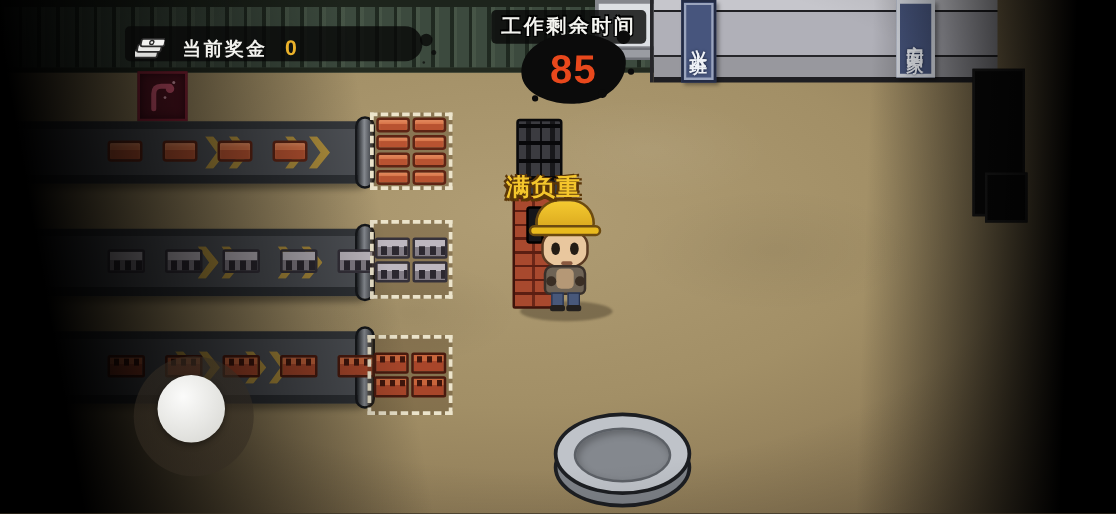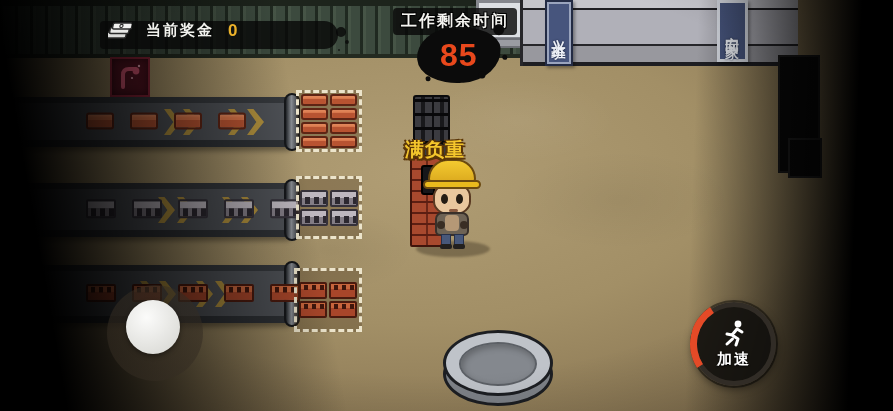--- a/index.html
+++ b/index.html
@@ -122,21 +122,21 @@
   .vignette { position:absolute; inset:0; pointer-events:none; z-index:4;
     background:
       linear-gradient(80deg, #000 7%, rgba(0,0,0,0) 36%),
       linear-gradient(272deg, #000 5%, rgba(0,0,0,0) 23%),
       radial-gradient(ellipse at 48% 42%, rgba(0,0,0,0) 60%, rgba(0,0,0,.28) 100%);
   }
   
   .hud { z-index:5; }
   .bonus-bar { position:absolute; left:100px; top:21px; height:28px; width:238px; z-index:5;
     background:rgba(8,8,8,.8); border-radius:4px 14px 14px 4px;
-    display:flex; align-items:flex-start; gap:14px; padding:0 14px 0 8px; }
+    display:flex; align-items:flex-end; gap:14px; padding:0 14px 0 8px; }
   .bonus-bar::after { content:""; position:absolute; right:-8px; top:6px; width:10px; height:10px; border-radius:50%;
     background:rgba(8,8,8,.8); box-shadow:6px 10px 0 -3px rgba(8,8,8,.75), -2px 18px 0 -4px rgba(8,8,8,.7); }
   .bonus-label { color:#f2f2ee; font-size:15px; font-weight:bold; letter-spacing:2px; }
   .bonus-value { color:#ecb22a; font-size:17px; font-weight:bold; }
   .timer-wrap { position:absolute; left:393px; top:8px; z-index:5; }
   .timer-label { background:rgba(8,8,8,.82); border-radius:4px; padding:3px 8px; color:#f4f4f0; font-size:16px; font-weight:bold; letter-spacing:2px;
     text-shadow:-1px -1px 0 #000, 1px -1px 0 #000, -1px 1px 0 #000, 1px 1px 0 #000; }
   .timer-blob { position:absolute; left:24px; top:19px; width:84px; height:56px; background:#0b0b0b;
     border-radius:46% 54% 48% 52% / 52% 44% 58% 48%; transform:rotate(-4deg);
     display:flex; align-items:center; justify-content:center; }
@@ -305,22 +305,14 @@
   <div class="timer-wrap hud">
     <div class="timer-label">工作剩余时间</div>
     <div class="timer-blob">
       <span class="timer-value">85</span>
     </div>
   </div>
 
   <div class="joystick-base"></div>
   <div class="joystick-knob"></div>
 
-  <div class="speed-btn">
-    <div class="speed-arc"></div>
-    <svg width="32" height="30" viewBox="0 0 32 30">
-      <circle cx="20" cy="5" r="3.4" fill="#fff"></circle>
-      <path d="M19 10 L14 16 M19 10 L24 13 M14 16 L20 20 L18 26 M14 16 L9 15 M14.5 20 L9 25" fill="none" stroke="#fff" stroke-width="3" stroke-linecap="round" stroke-linejoin="round"></path>
-    </svg>
-    <span class="speed-label">加速</span>
-  </div>
 
 </div>
 
 </body></html>

